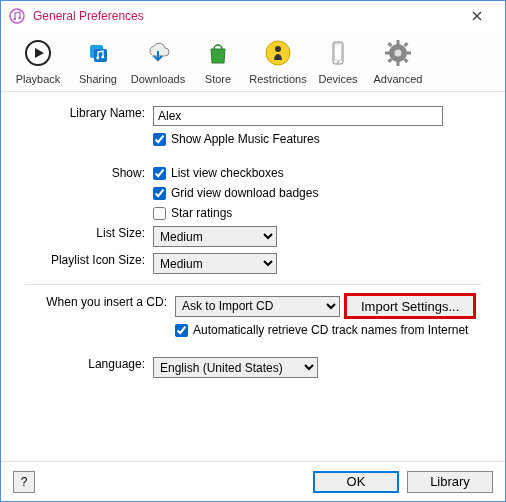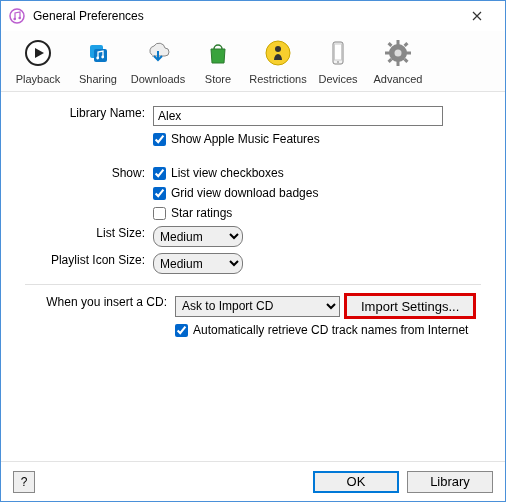--- a/index.html
+++ b/index.html
@@ -18,21 +18,21 @@
     border: 1px solid #4a90d9;
     background: #fff;
     display: flex;
     flex-direction: column;
   }
   .titlebar {
     height: 30px;
     display: flex;
     align-items: center;
     padding: 0 8px;
-    color: #000000;
+    color: #be185d;
   }
   .titlebar .app-icon {
     width: 16px; height: 16px;
     margin-right: 8px;
     display:flex;align-items:center;justify-content:center;
   }
   .titlebar .title { flex: 1; font-size: 12px; }
   .titlebar .close {
     width: 40px; height: 28px;
     display:flex;align-items:center;justify-content:center;
@@ -103,21 +103,21 @@
   .chk input { width:13px;height:13px;margin:0; accent-color:#0066cc;}
   .sep { height:1px;background:#e0e0e0;margin:10px 0; }
   select.sel {
     height:21px;
     border:1px solid #7a7a7a;
     background:#efefef;
     font-size:12px;
     font-family:inherit;
     padding:0 2px;
   }
-  .sel.med { width:90px;border-radius:9px; }
+  .sel.med { width:124px; }
   .sel.wide { width:165px; }
   .btn {
     height:22px;
     border:1px solid #888;
     background:#efefef;
     font-size:13px;
     font-family:inherit;
     padding:0 14px;
     cursor:pointer;
   }
@@ -330,20 +330,28 @@
       <div class="field-col">
         <label class="chk">
           <input type="checkbox" checked="" style="">
           <span>Automatically retrieve CD track names from Internet</span>
         </label>
       </div>
     </div>
 
     <div style="height:14px"></div>
 
+    <div class="row">
+      <div class="label-col">Language:</div>
+      <div class="field-col">
+        <select class="sel wide">
+          <option>English (United States)</option>
+        </select>
+      </div>
+    </div>
 
   </div>
 
   <div class="footer">
     <div class="helpbtn">?</div>
     <div class="sp"></div>
     <button class="btn ok">OK</button>
     <button class="btn plain">Library</button>
   </div>
 

